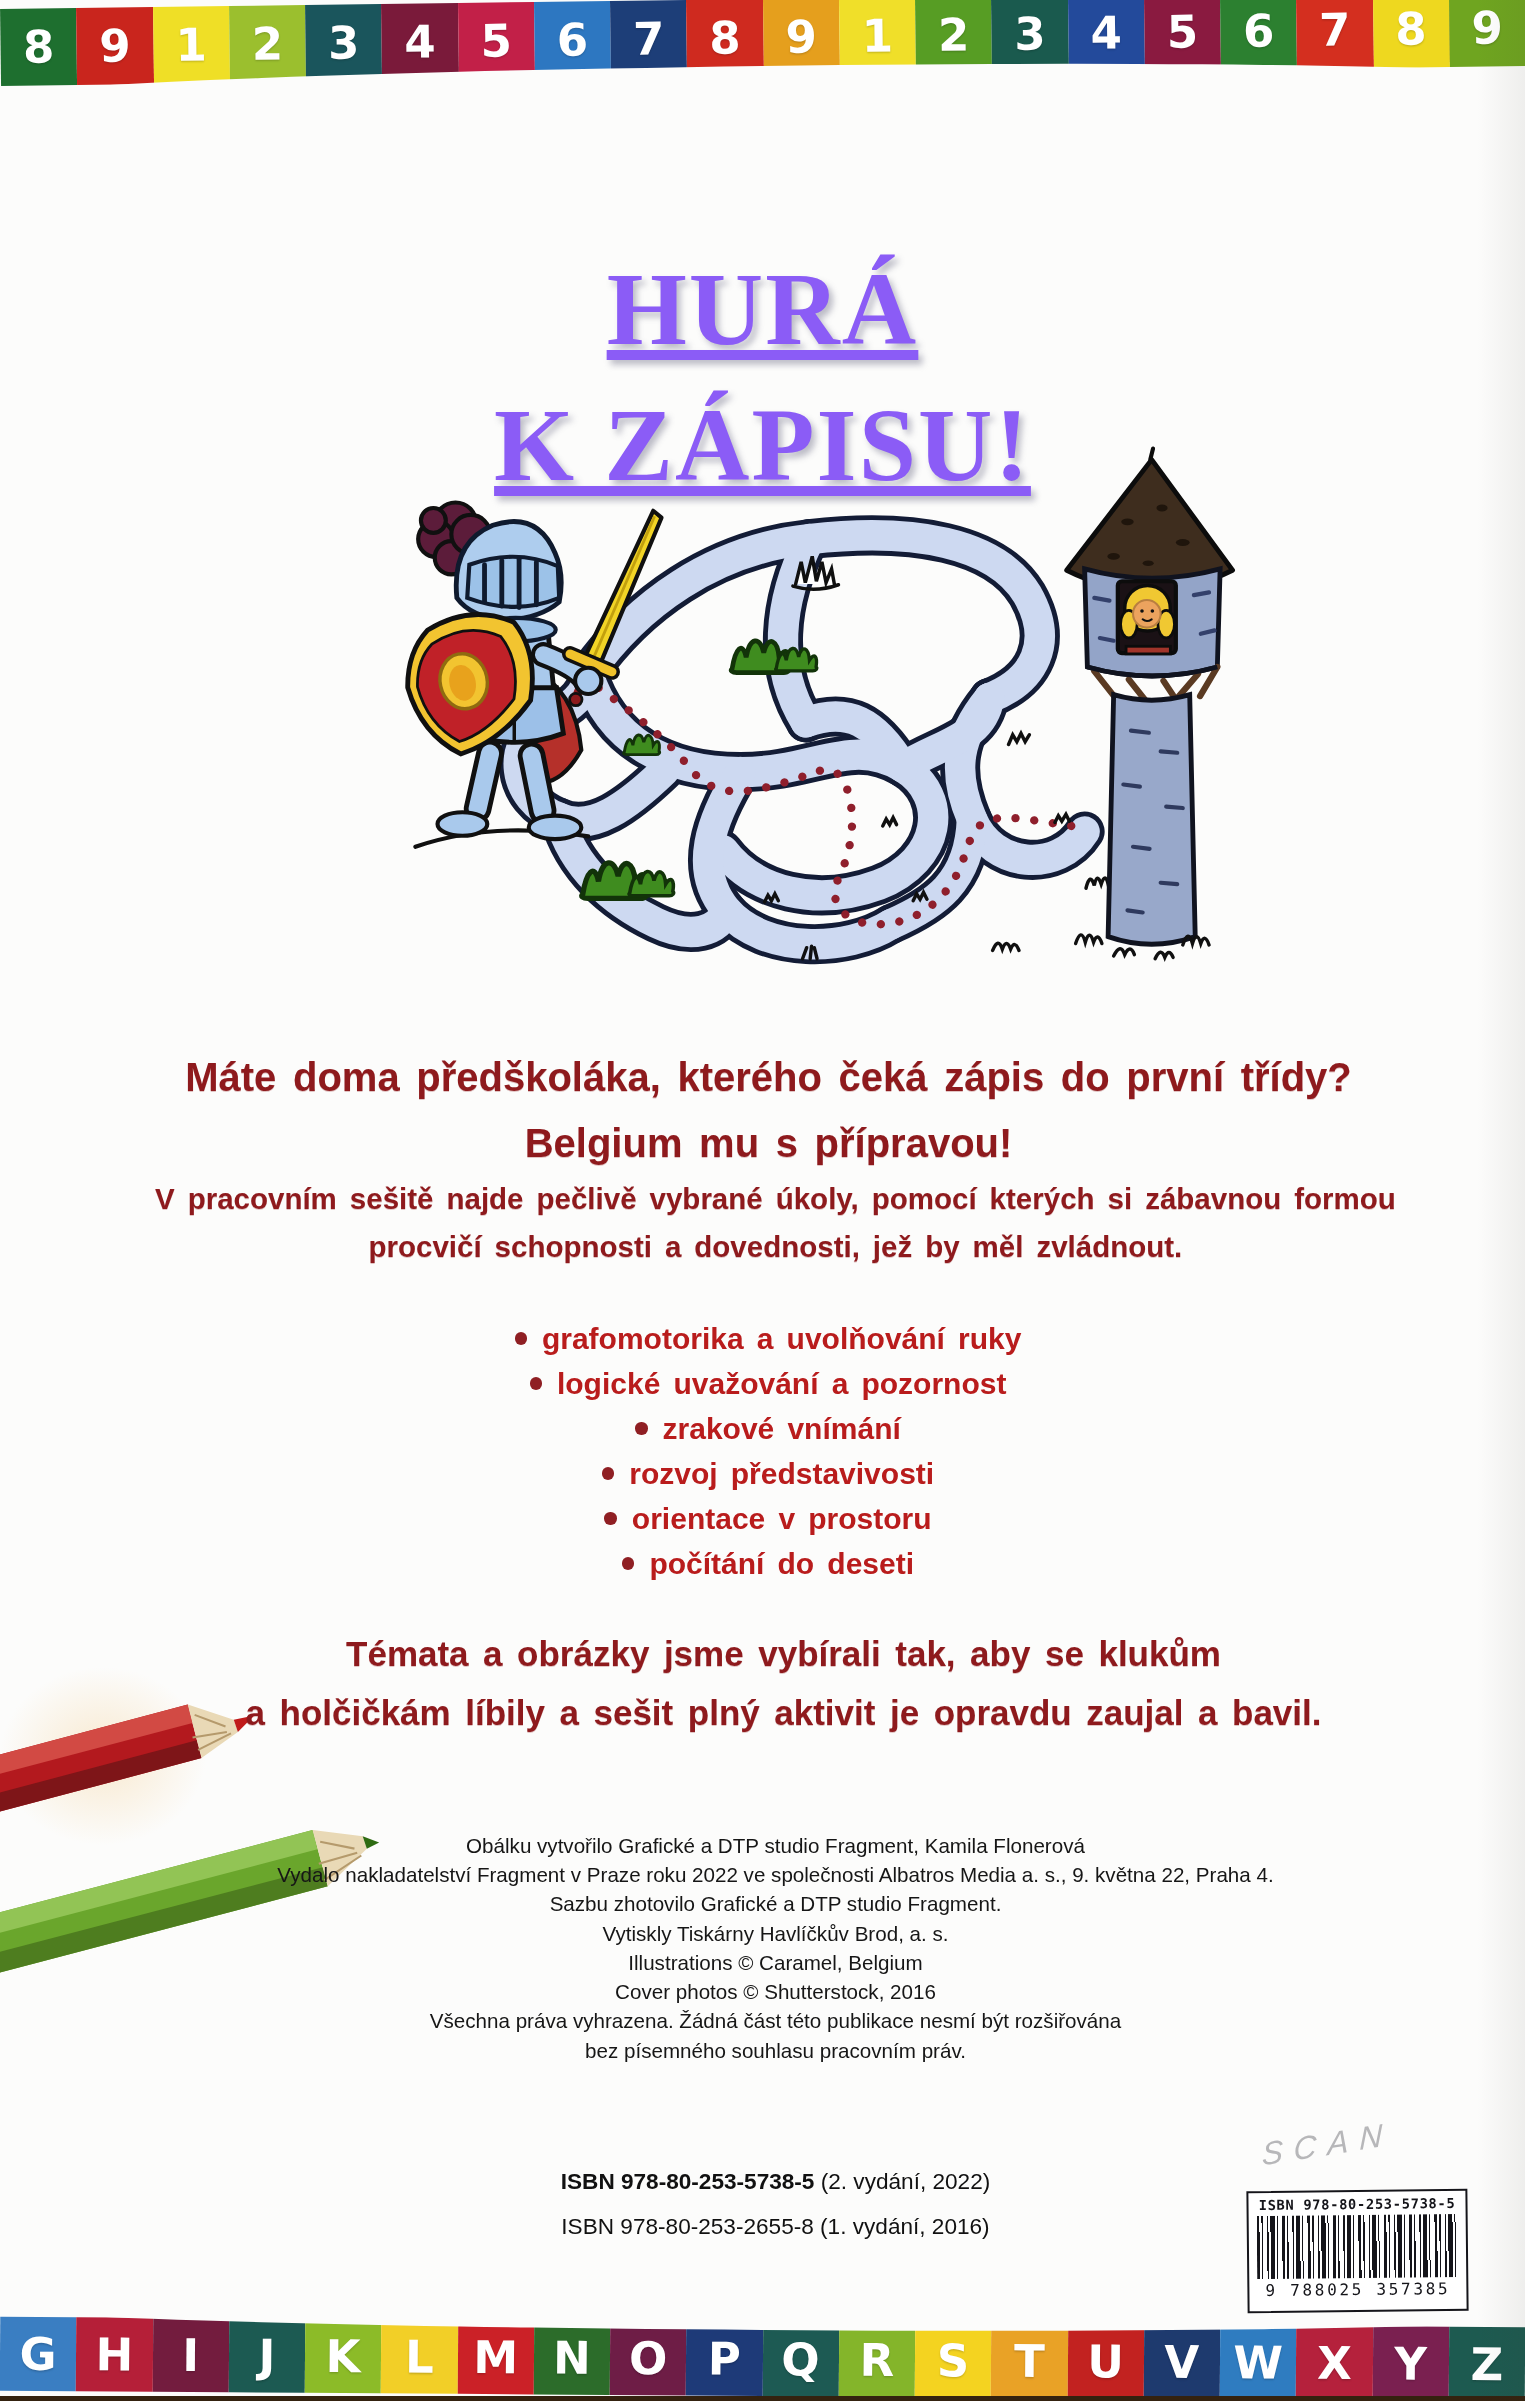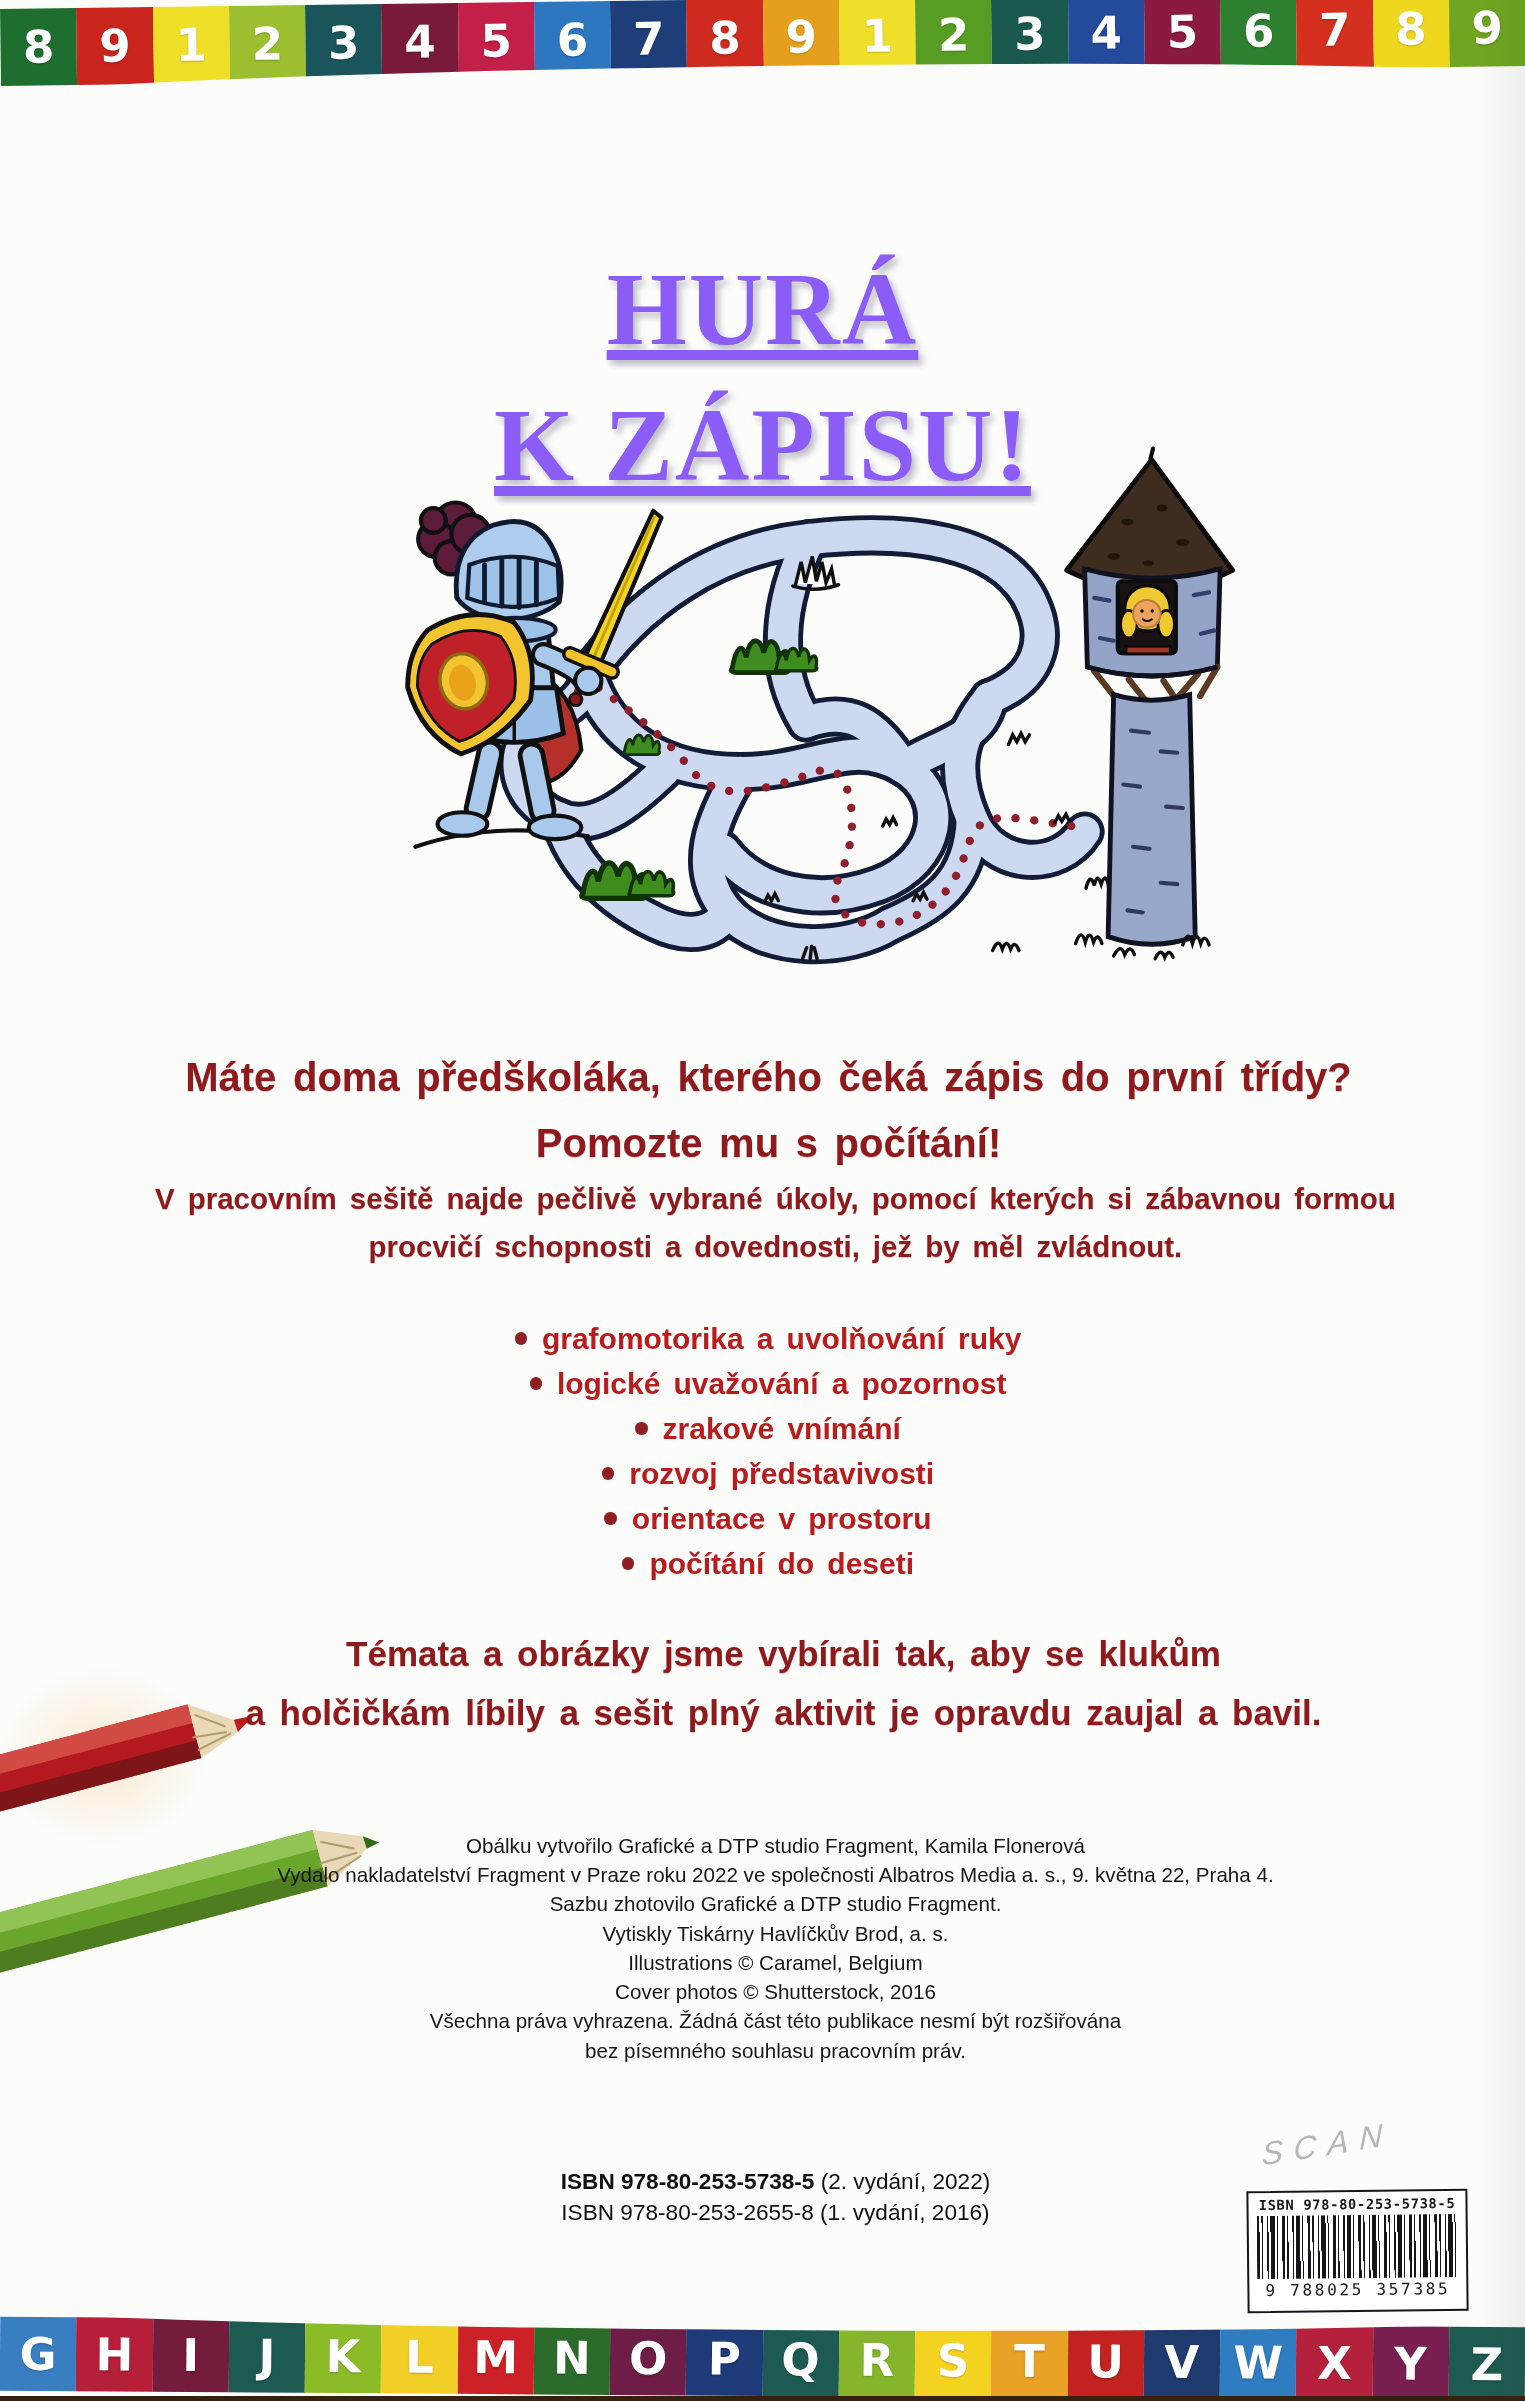--- a/index.html
+++ b/index.html
@@ -287,21 +287,21 @@
           <path d="M160,702 q8,-24 14,-2 q6,-20 12,0 q6,-16 12,2"></path>
           <path d="M60,718 q10,-20 16,-2 q8,-16 14,0"></path>
           <path d="M120,722 q8,-18 14,-2 q6,-14 12,0"></path>
         </g>
       </g>
     </svg>
   </div>
 
   <div class="redtext intro">
     <div>Máte doma předškoláka, kterého čeká zápis do první třídy?</div>
-    <div>Pomozte mu s počítání!</div>
+    <div>Belgium mu s přípravou!</div>
   </div>
 
   <div class="redtext para">
     <div>V pracovním sešitě najde pečlivě vybrané úkoly, pomocí kterých si zábavnou formou</div>
     <div>procvičí schopnosti a dovednosti, jež by měl zvládnout.</div>
   </div>
 
   <div class="bullets" id="bullets-list">
       <div class="bullet-row">
         <span class="bullet-dot"></span>
@@ -362,21 +362,21 @@
       <p class="gap">Sazbu zhotovilo Grafické a DTP studio Fragment.</p>
       <p>Vytiskly Tiskárny Havlíčkův Brod, a. s.</p>
       <p class="gap">Illustrations © Caramel, Belgium</p>
       <p>Cover photos © Shutterstock, 2016</p>
       <p class="gap">Všechna práva vyhrazena. Žádná část této publikace nesmí být rozšiřována</p>
       <p>bez písemného souhlasu pracovním práv.</p>
     </div>
 
   <div class="isbn-block">
     <p style="margin:0"><span class="isbn-bold">ISBN 978-80-253-5738-5</span><span> (2. vydání, 2022)</span></p>
-    <p style="margin:0">ISBN 978-80-253-2655-8 (1. vydání, 2016)</p>
+    <p style="margin:14px">ISBN 978-80-253-2655-8 (1. vydání, 2016)</p>
   </div>
 
   <div class="handwriting">SCAN</div>
   <div class="barcode-box">
     <div class="barcode-label">ISBN 978-80-253-5738-5</div>
     <div class="barcode-bars"></div>
     <div class="barcode-digits">9 788025 357385</div>
   </div>
 
   <div class="curve-mask-bottom"></div>

